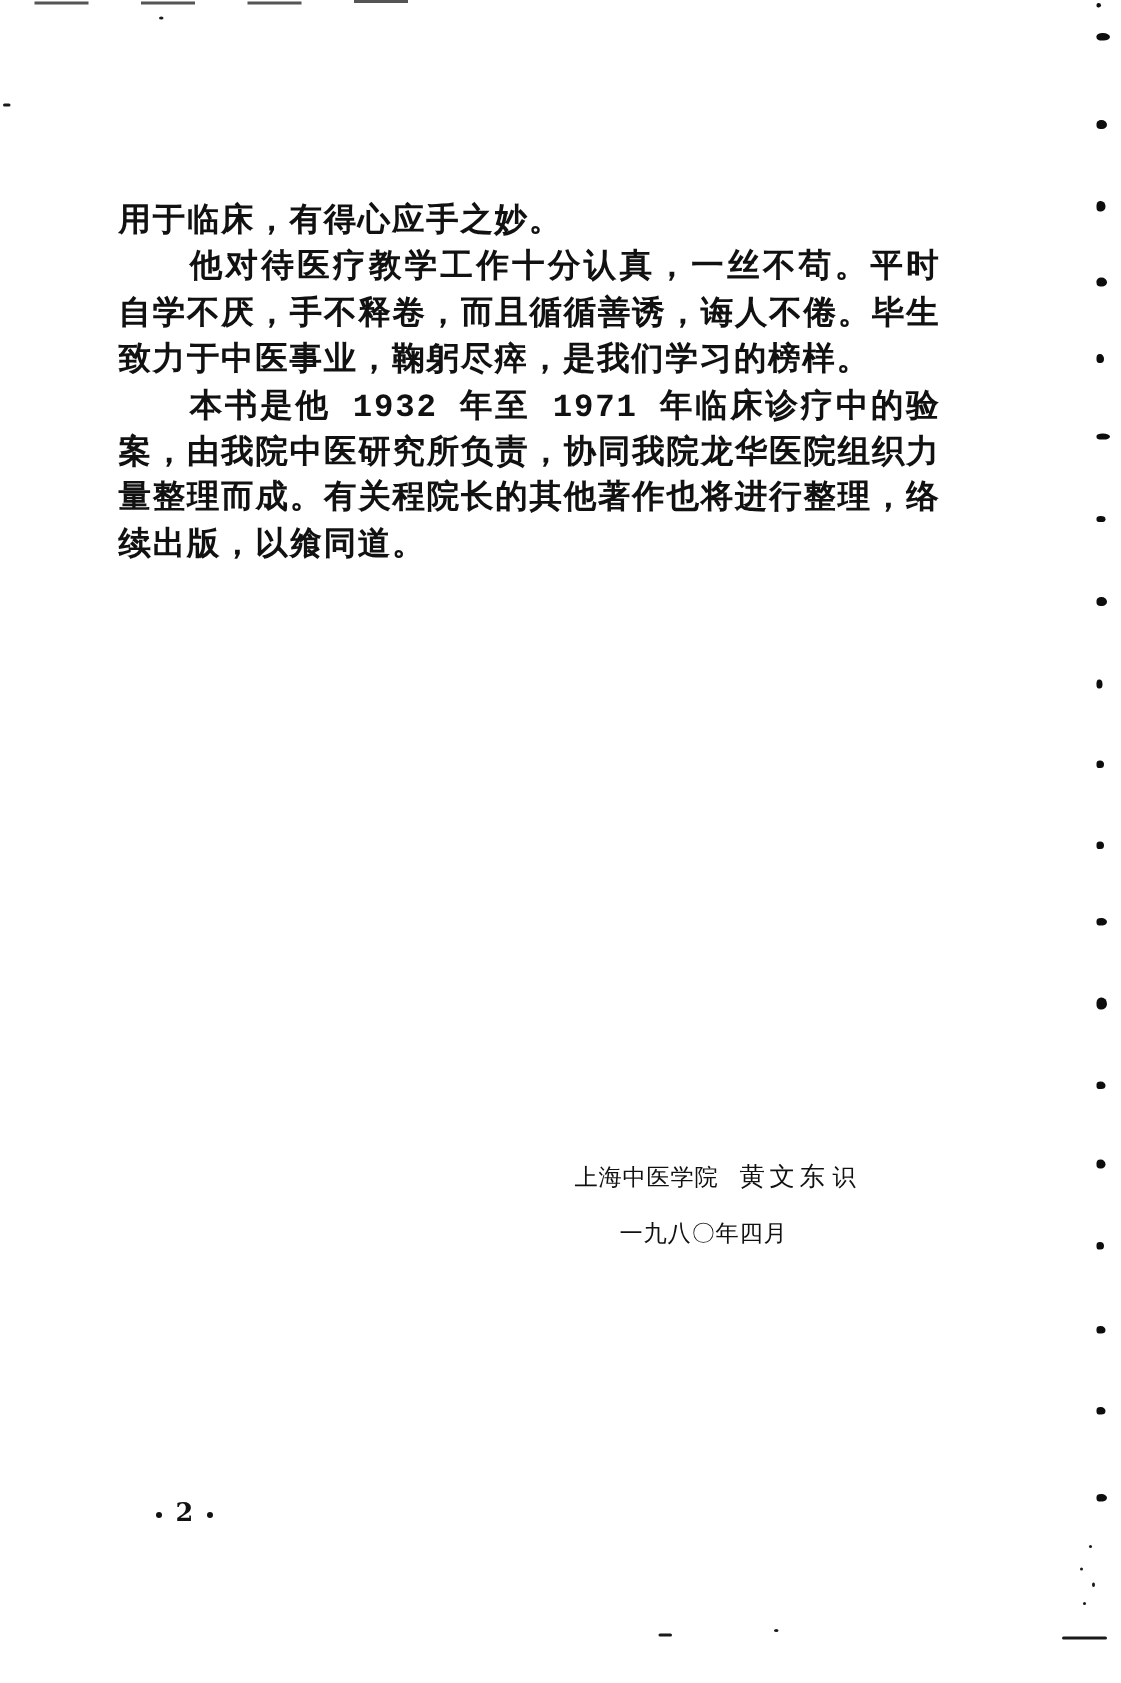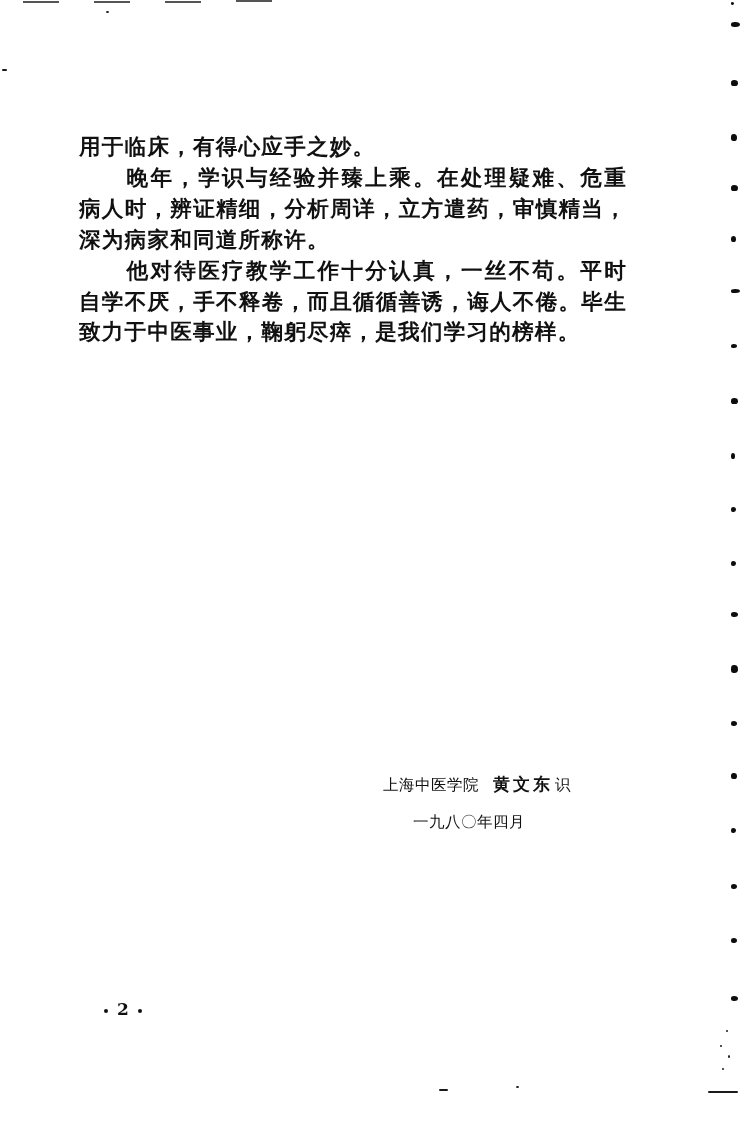--- a/index.html
+++ b/index.html
@@ -60,21 +60,21 @@
       top: 773px;
       font-size: 15.5px;
       letter-spacing: 0.5px;
       white-space: nowrap;
     }
     .signature .inst {
       font-weight: 400;
       text-align: right;
     }
     .signature .author {
-      font-weight: 700;
+      font-weight: 400;
       font-size: 17px;
       letter-spacing: 3px;
       margin-left: 14px;
     }
     .signature .mark {
       font-weight: 400;
       margin-left: 2px;
     }
     .date {
       position: absolute;
@@ -136,22 +136,22 @@
 <div class="speck" style="left:726px;top:1030px;width:2px;height:2px;"></div>
 <div class="speck" style="left:720px;top:1045px;width:2px;height:2px;"></div>
 <div class="speck" style="left:728px;top:1055px;width:2px;height:3px;"></div>
 <div class="speck" style="left:722px;top:1068px;width:2px;height:2px;"></div>
 <div class="speck" style="left:708px;top:1091px;width:30px;height:2px;border-radius:1px;"></div>
 <div class="speck" style="left:439px;top:1089px;width:9px;height:2px;border-radius:1px;"></div>
 <div class="speck" style="left:516px;top:1086px;width:3px;height:2px;"></div>
 
 <div class="text-block">
   <p class="para">用于临床，有得心应手之妙。</p>
-  <p class="para indent">晚年，学识与经验并臻上乘。在处理疑难、危重病人时，辨证精细，分析周详，立方遣药，审慎精当，深为病家和同道所称许。</p>
   <p class="para indent">他对待医疗教学工作十分认真，一丝不苟。平时自学不厌，手不释卷，而且循循善诱，诲人不倦。毕生致力于中医事业，鞠躬尽瘁，是我们学习的榜样。</p>
+  <p class="para indent">本书是他 1932 年至 1971 年临床诊疗中的验案，由我院中医研究所负责，协同我院龙华医院组织力量整理而成。有关程院长的其他著作也将进行整理，络续出版，以飨同道。</p>
 </div>
 
 <div class="signature">
   <span class="inst">上海中医学院</span><span class="author">黄文东</span><span class="mark">识</span>
 </div>
 <div class="date">一九八〇年四月</div>
 
 <div class="folio">
   <span class="dot"></span><span>2</span><span class="dot"></span>
 </div>

